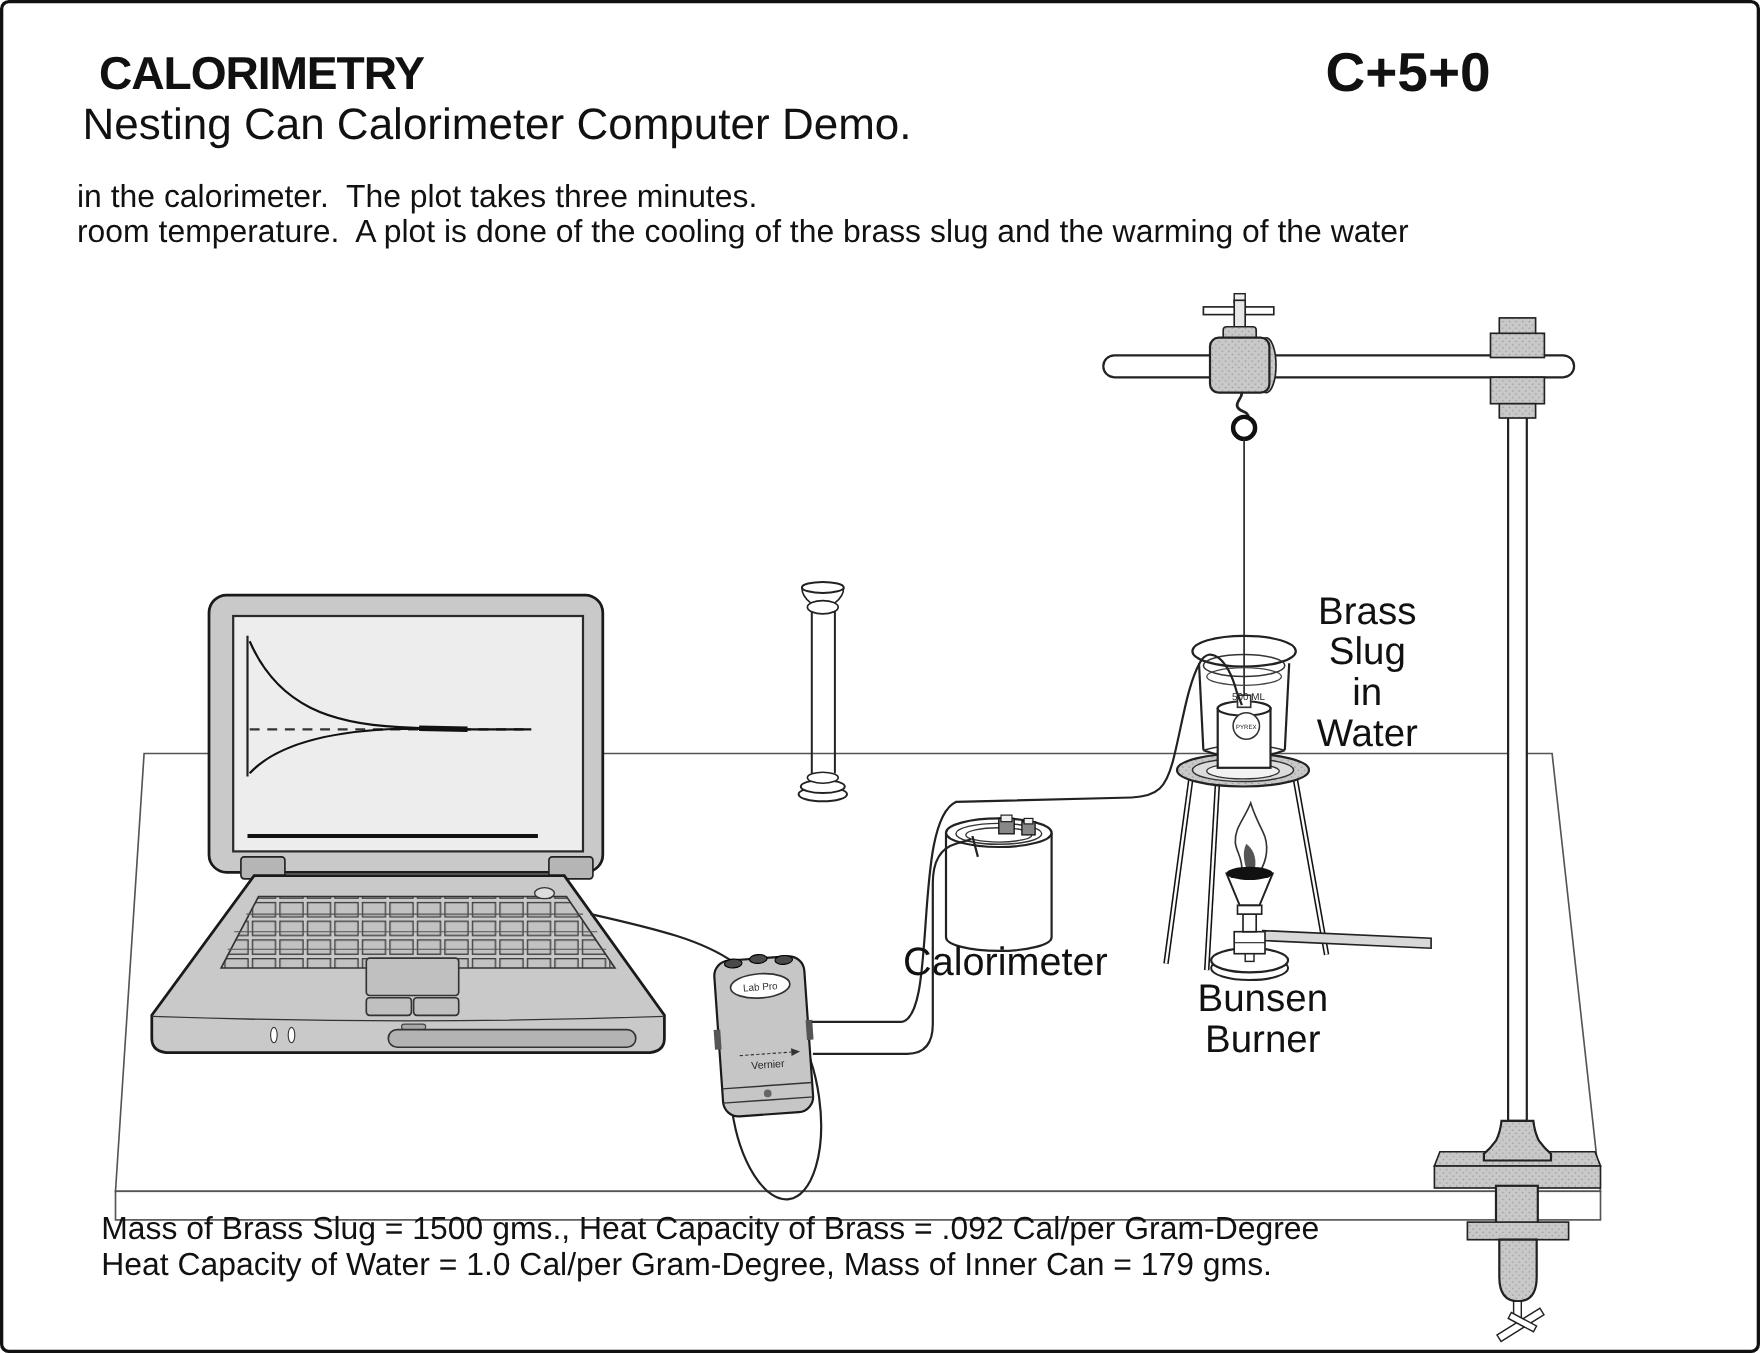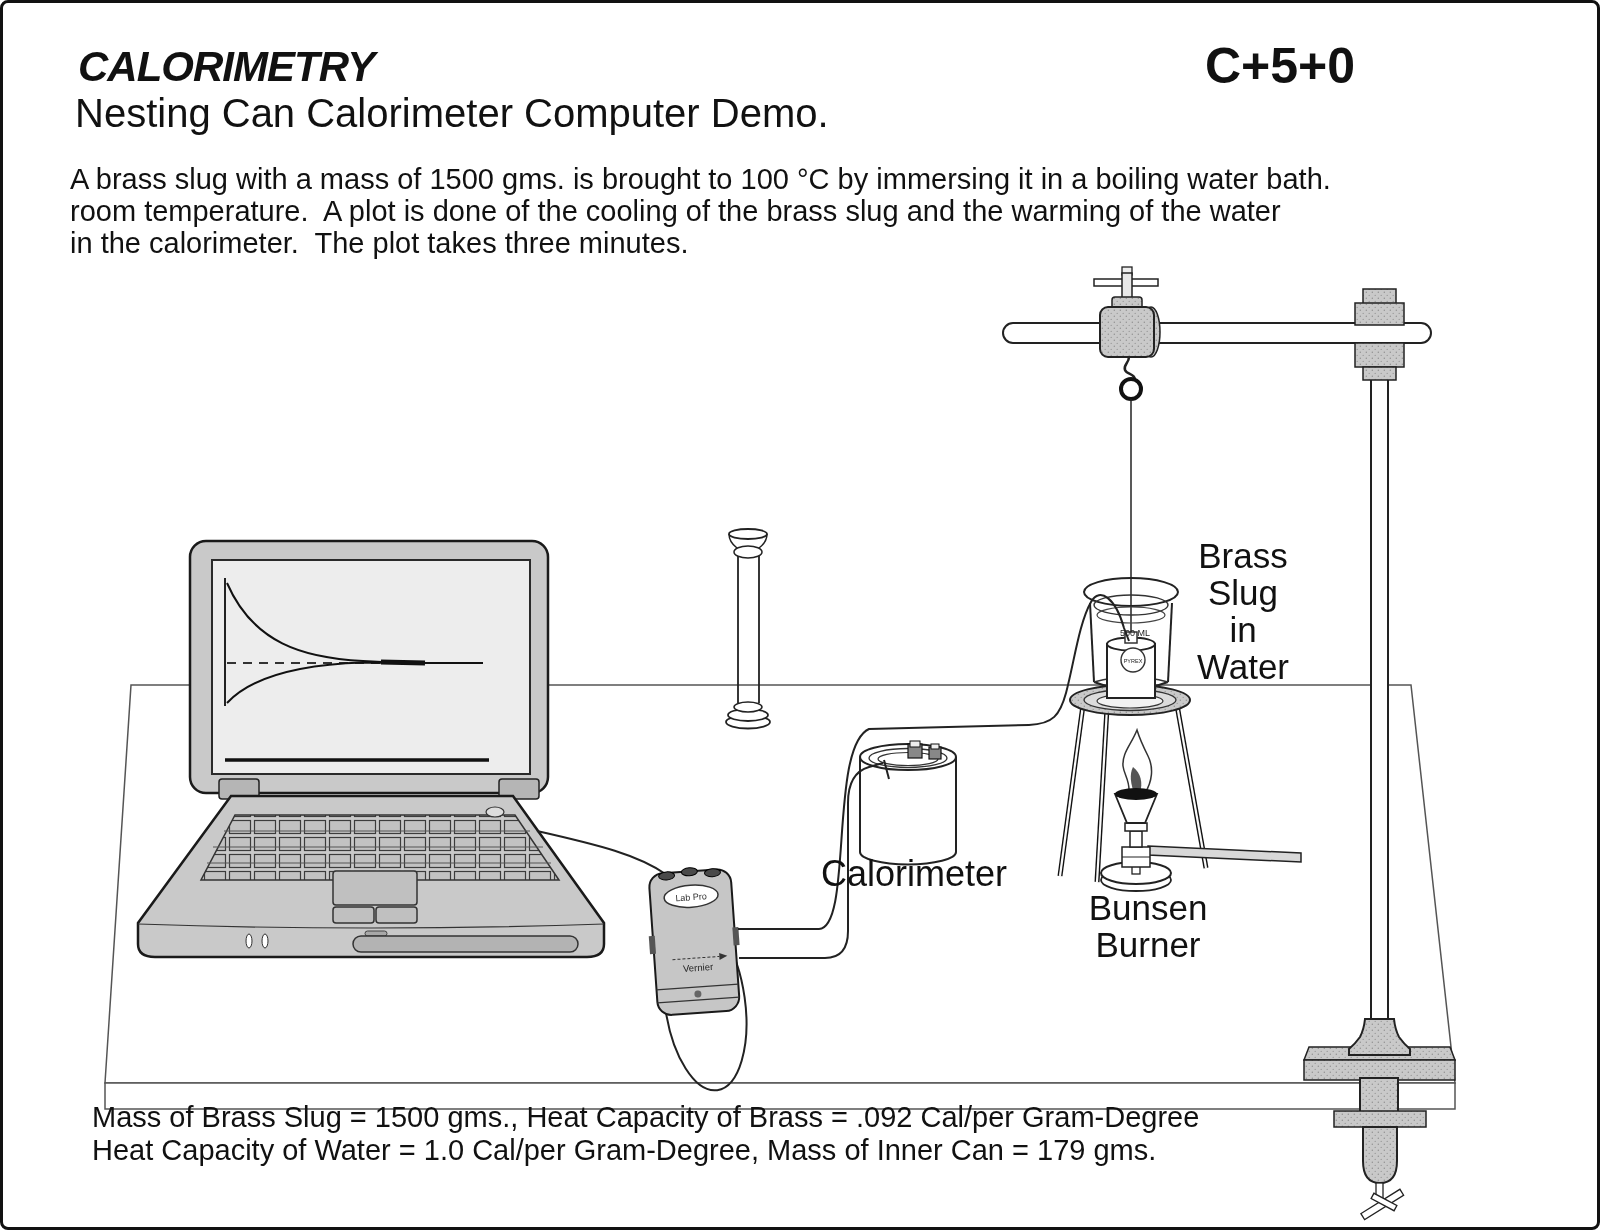--- a/index.html
+++ b/index.html
@@ -194,27 +194,26 @@
       <ellipse cx="745" cy="719" rx="22" ry="6.5" fill="#fff" stroke="#222" stroke-width="1.8"></ellipse>
       <ellipse cx="745" cy="712" rx="20" ry="6" fill="#fff" stroke="#222" stroke-width="1.8"></ellipse>
       <ellipse cx="745" cy="704" rx="14" ry="5" fill="#fff" stroke="#222" stroke-width="1.5"></ellipse>
       <path d="M735,552 L735,700 M756,552 L756,700" stroke="#222" stroke-width="1.8" fill="none"></path>
       <ellipse cx="745" cy="549" rx="14" ry="6" fill="#fff" stroke="#222" stroke-width="1.5"></ellipse>
       <path d="M726,531 C726,538 730,542 734,545 M764,531 C764,538 760,542 756,545" stroke="#222" stroke-width="1.5" fill="none"></path>
       <ellipse cx="745" cy="531" rx="19" ry="5" fill="#fff" stroke="#222" stroke-width="1.8"></ellipse>
     </g>
   </svg>
 
-  <div class="abs title" style="left:75px;top:40px;font-style:italic;">CALORIMETRY</div>
+  <div class="abs title" style="left:87px;top:40px;">CALORIMETRY</div>
   <div class="abs code" style="left:1202px;top:34px;">C+5+0</div>
   <div class="abs subtitle" style="left:72px;top:88px;text-align:center;">Nesting Can Calorimeter Computer Demo.</div>
   <div class="abs para" style="left:67px;top:160px;">
-    <div>A brass slug with a mass of 1500 gms. is brought to 100 °C by immersing it in a boiling water bath.</div>
+    <div>in the calorimeter.  The plot takes three minutes.</div>
     <div>room temperature.  A plot is done of the cooling of the brass slug and the warming of the water</div>
-    <div>in the calorimeter.  The plot takes three minutes.</div>
   </div>
 
   <div class="abs dlabel" style="left:1150px;top:534px;width:180px;">
     <div>Brass</div>
     <div>Slug</div>
     <div>in</div>
     <div>Water</div>
   </div>
   <div class="abs dlabel-left" style="left:818px;top:850px;">Calorimeter</div>
   <div class="abs dlabel" style="left:1055px;top:886px;width:180px;">

